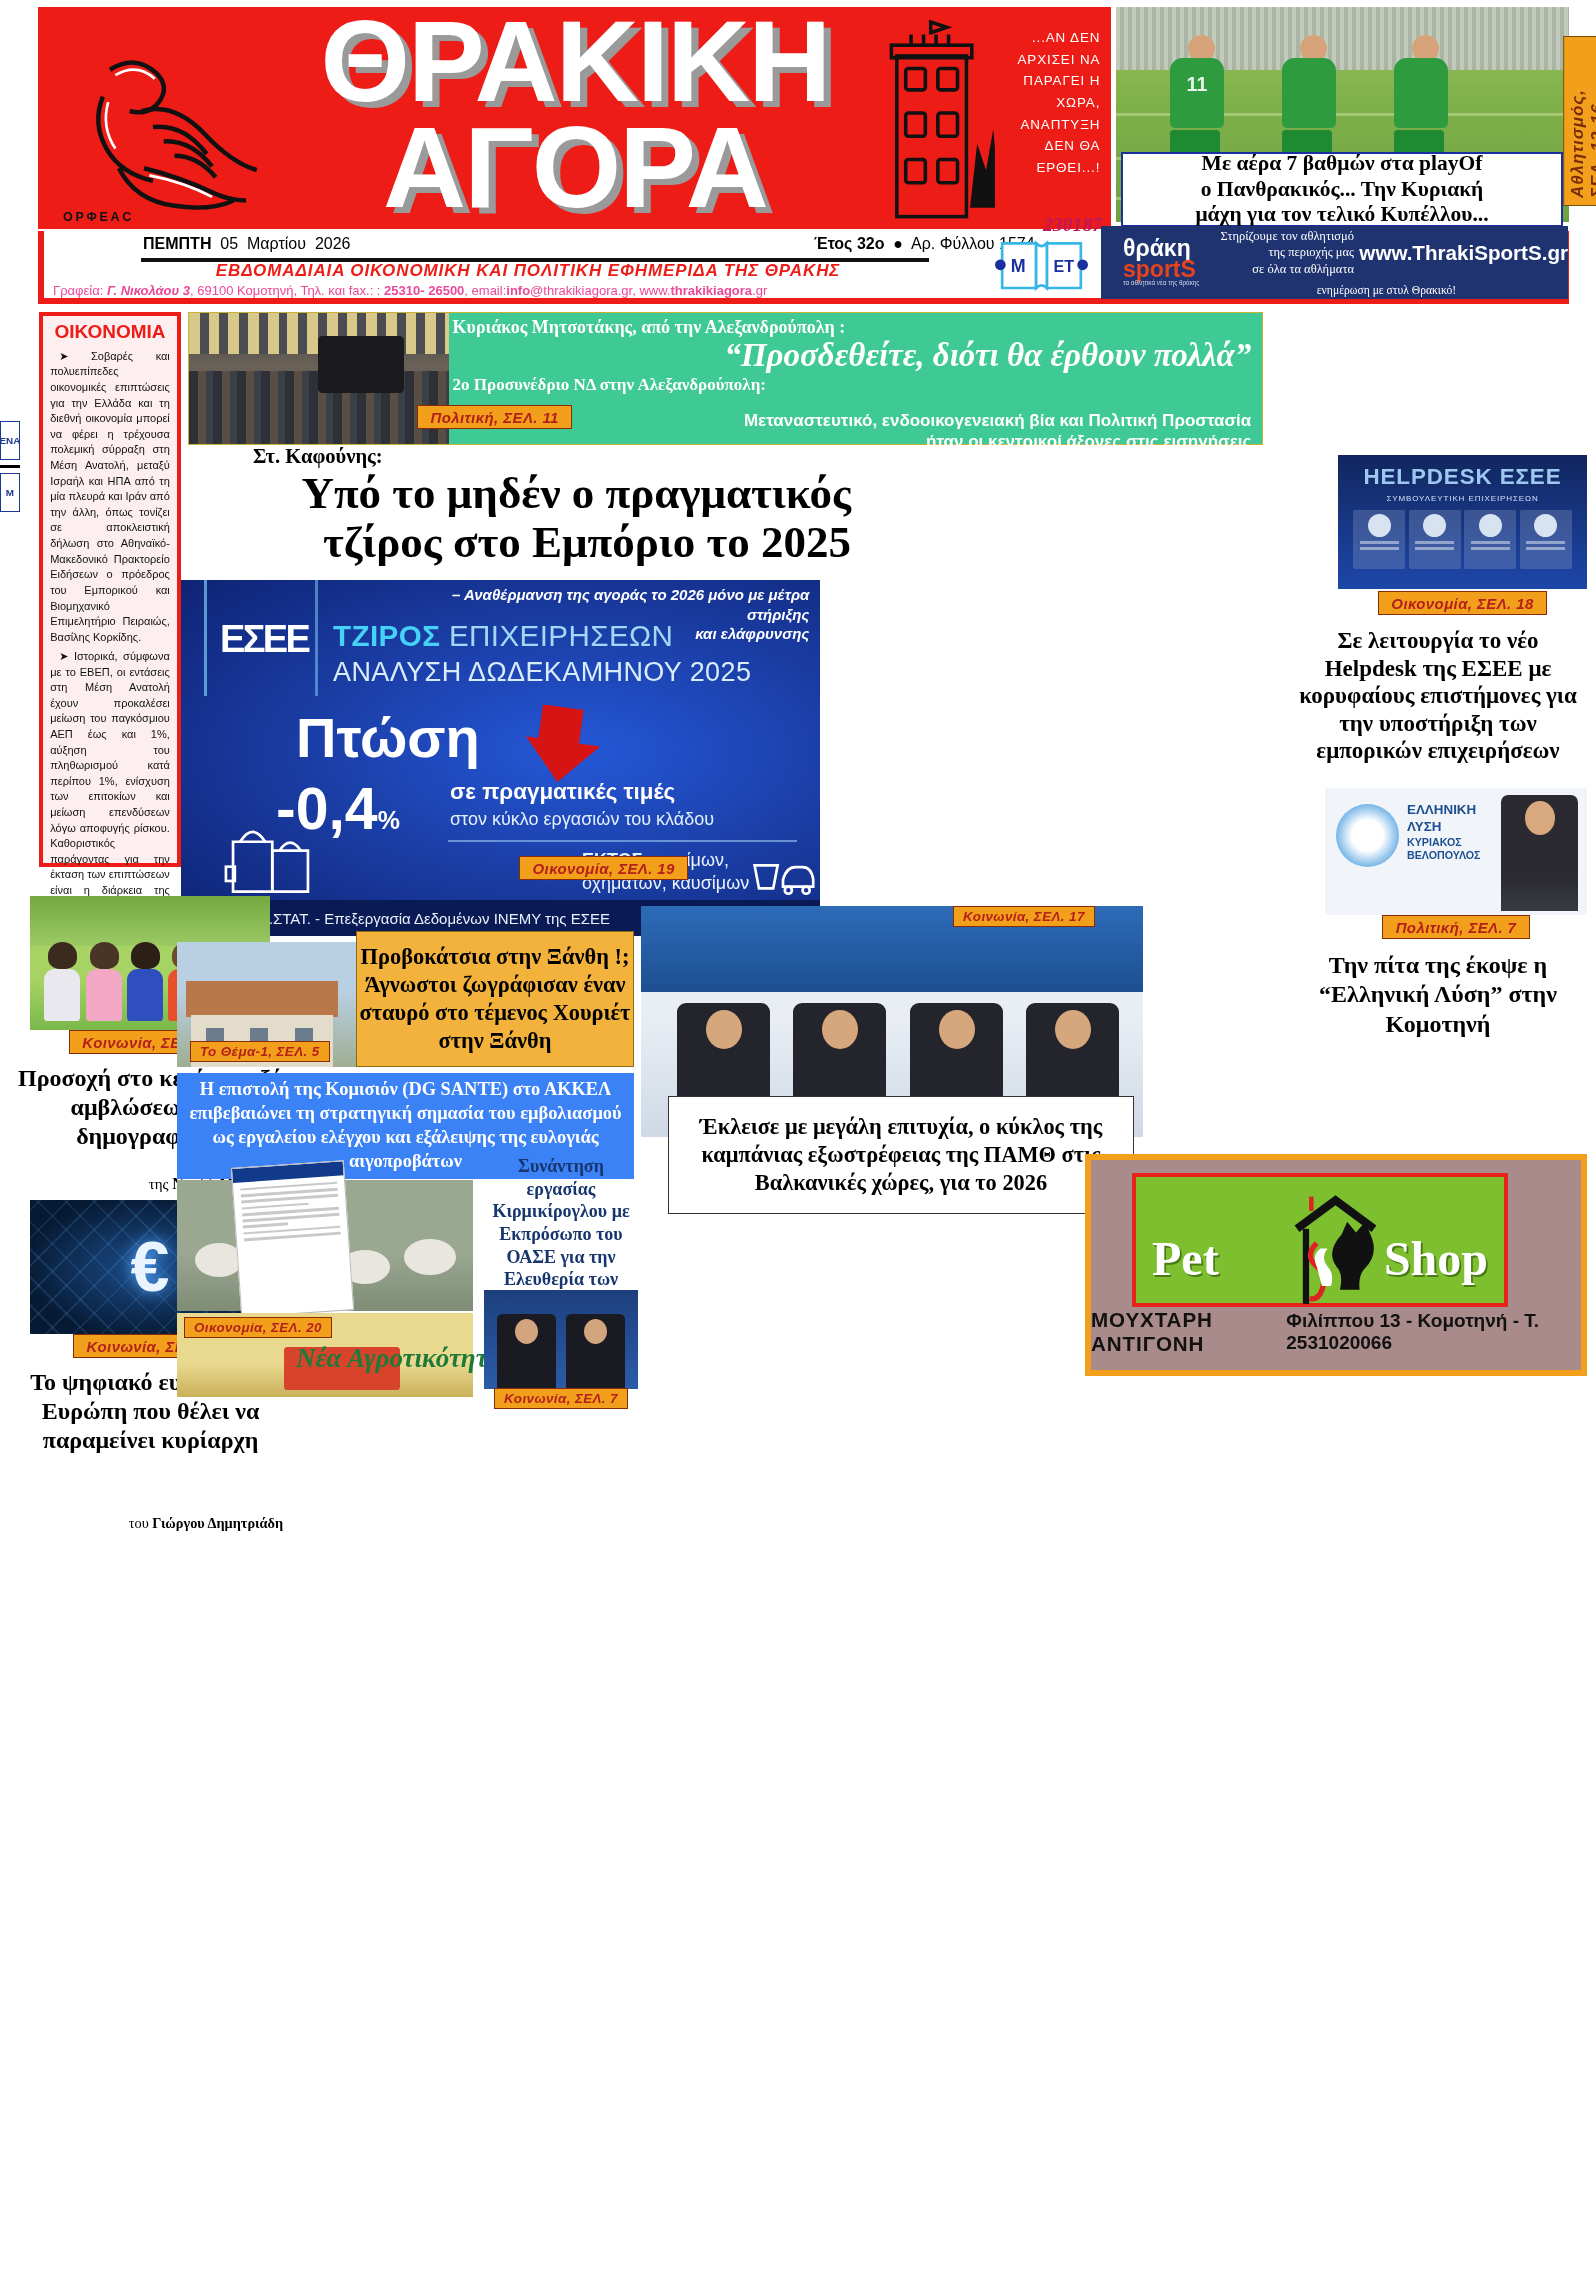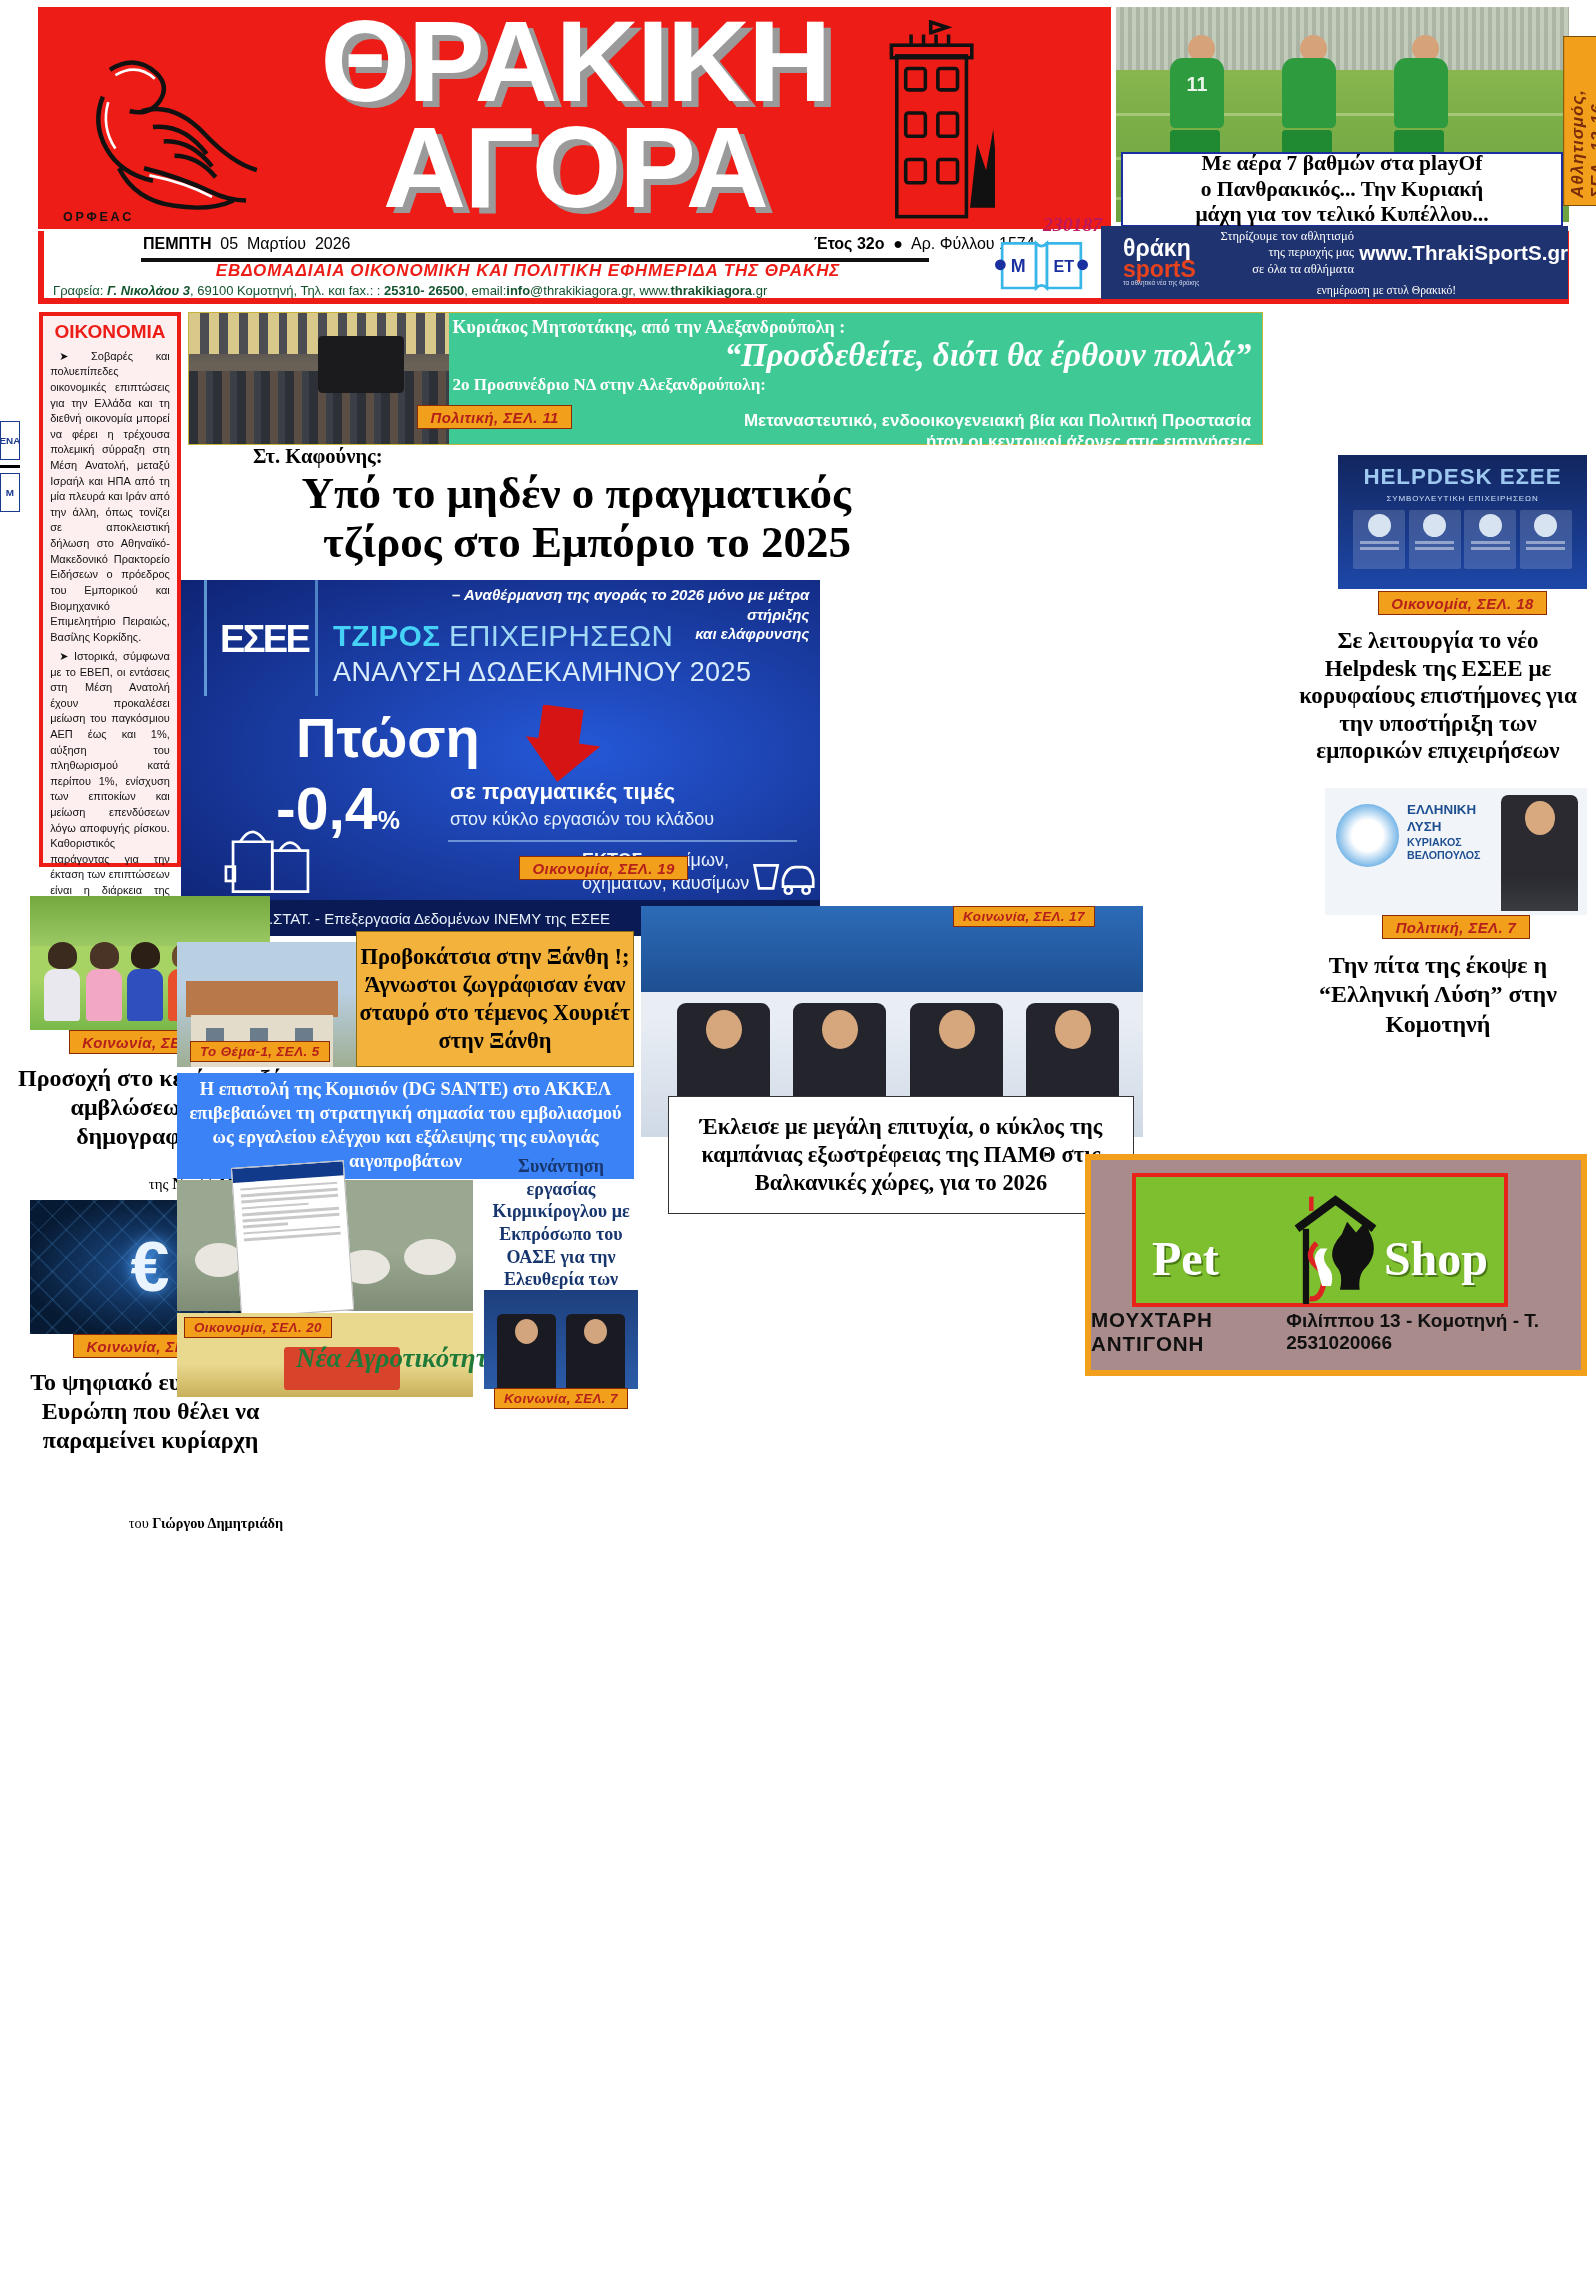--- a/index.html
+++ b/index.html
@@ -94,21 +94,21 @@
     font-family:"Liberation Sans",sans-serif; font-size:16px;}
   .etos b{font-weight:bold;}
   .rule { position:absolute; left:97px; top:27px; width:788px; height:3.6px; background:#111;}
   .tagline {
     position:absolute; left:72px; top:30px; width:824px; text-align:center;
     color:#ed1c16; font-family:"Liberation Sans",sans-serif; font-weight:bold;
     font-style:italic; font-size:17px; letter-spacing:0.9px;
   }
   .contact {
     position:absolute; left:9px; top:52px; width:896px;
-    font-family:"Liberation Sans",sans-serif; font-size:13px; color:#14532d;
+    font-family:"Liberation Sans",sans-serif; font-size:13px; color:#ec4899;
   }
   .met {
     position:absolute; left:951px; top:-1.8px; width:93px; height:68px;
   }
   .met-num { position:absolute; left:951px; top:-18px;
     font-family:"Liberation Serif",serif; font-style:italic; font-weight:bold;
     font-size:19.7px; color:#be185d;margin-left:48px;}
   .thrakisports {
     position:absolute; left:1057px; top:-5.4px; width:467px; height:73px;
     background:#1f3370; color:#fff; display:flex; align-items:center;
@@ -403,20 +403,21 @@
           <rect x="76" y="54" width="22" height="24" rx="3"></rect>
           <rect x="40" y="104" width="22" height="26" rx="3"></rect>
           <rect x="76" y="104" width="22" height="26" rx="3"></rect>
           <rect x="40" y="156" width="22" height="26" rx="3"></rect>
           <rect x="76" y="156" width="22" height="26" rx="3"></rect>
         </g>
         <path d="M112 210 l8 -72 l10 30 l8 -46 l8 88 z" fill="#111"></path>
       </svg>
     </div>
 
+    <div class="slogan">...ΑΝ ΔΕΝ ΑΡΧΙΣΕΙ ΝΑ ΠΑΡΑΓΕΙ Η ΧΩΡΑ, ΑΝΑΠΤΥΞΗ ΔΕΝ ΘΑ ΕΡΘΕΙ...!</div>
   </div>
 
   <div class="sports-photo">
     <div class="fence"></div>
     <div class="pitch-line" style="top:106px"></div>
     <div class="pitch-line" style="top:150px"></div>
     <div class="pitch-line" style="top:190px"></div>
     <div class="player" style="left:54px">
       <div class="p-head"></div>
         <div class="p-body">

